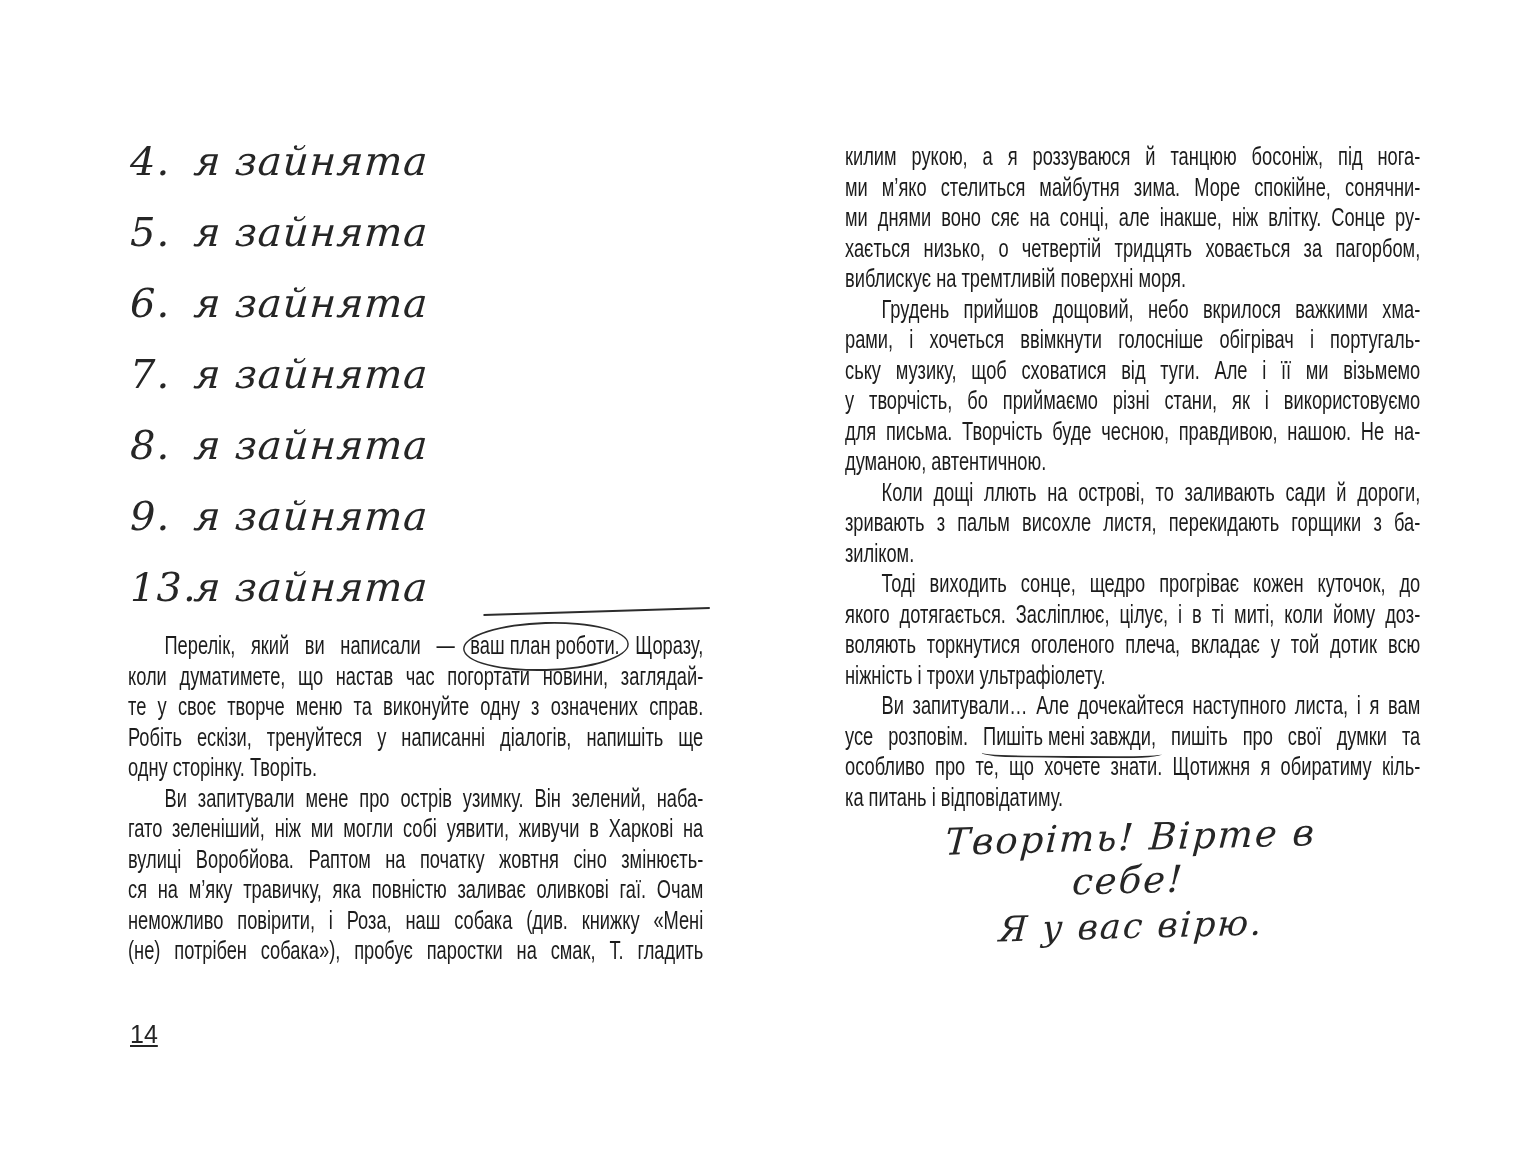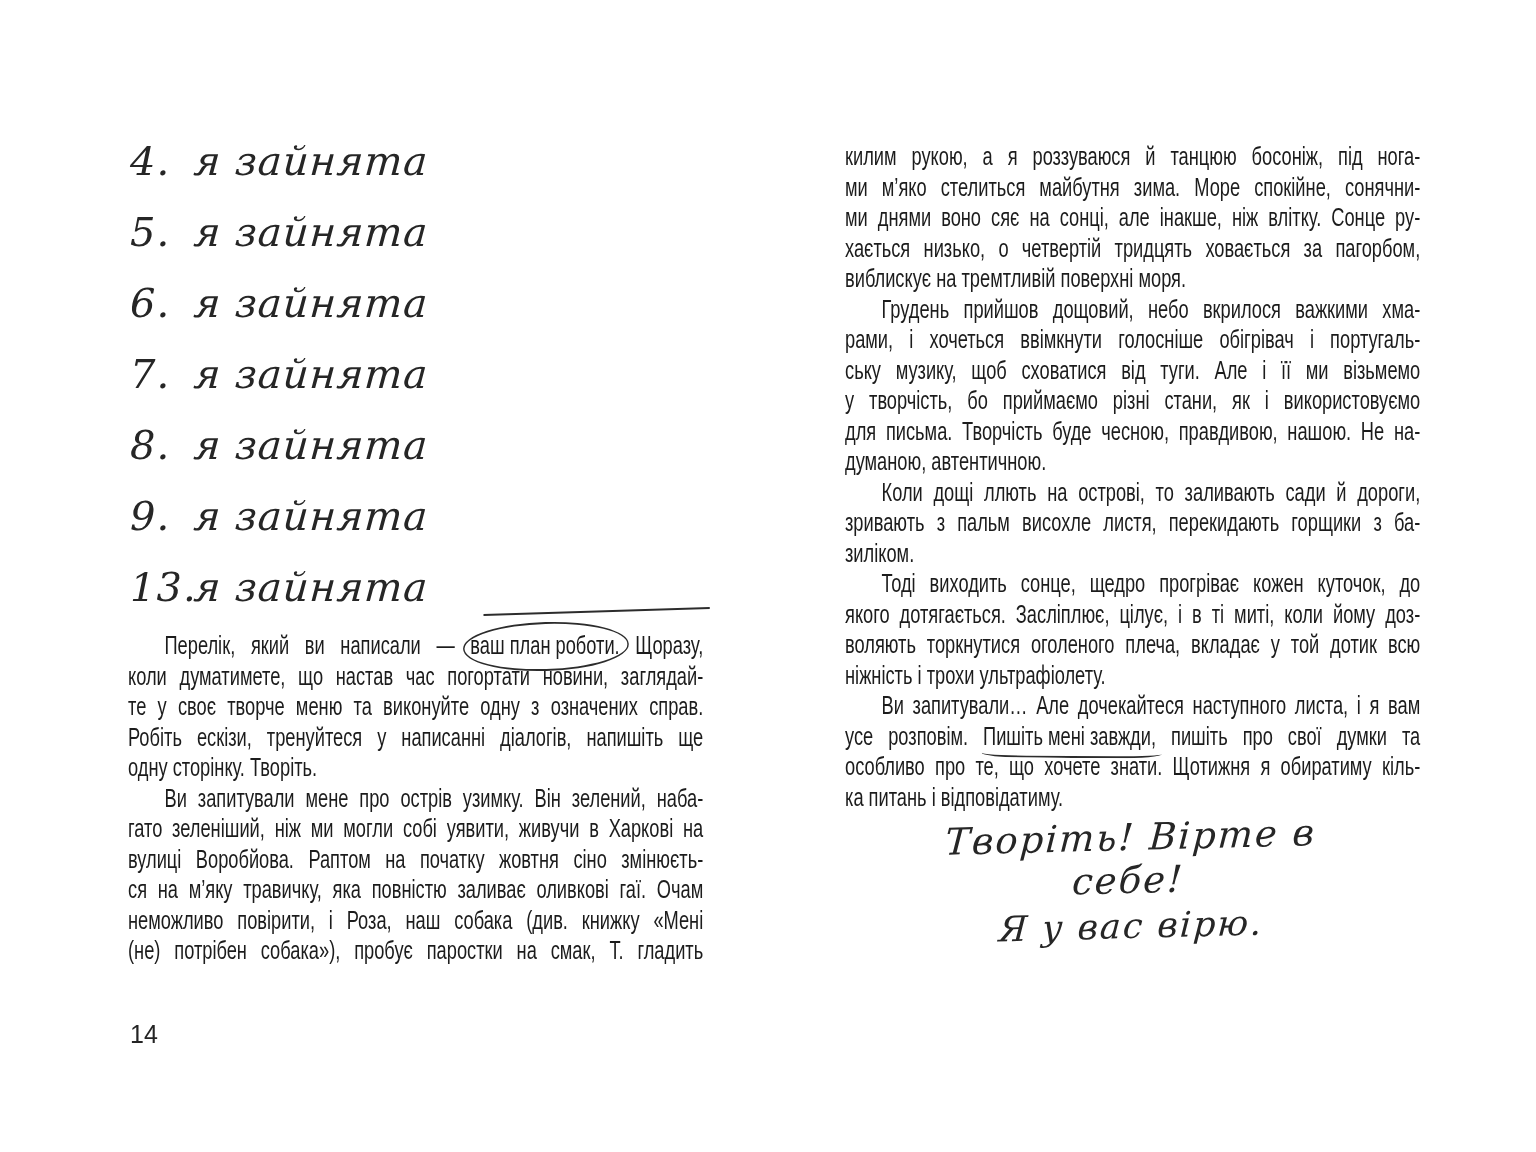--- a/index.html
+++ b/index.html
@@ -35,21 +35,21 @@
   .uline { position:absolute; left:-2px; right:-8px; bottom:-7px; height:9px;
            border-bottom:2px solid #2c2c2c; border-radius:50% / 9px; transform:rotate(0.3deg); pointer-events:none; }
 
   
   .signature { position:absolute; left:930px; top:816px; width:400px; text-align:center;
            transform:rotate(-1.5deg); }
   .sig-line1 { font-size:37px; letter-spacing:2px; transform:skewX(-5deg); }
   .sig-line2 { font-size:35px; letter-spacing:2px; margin-top:4px; transform:skewX(-5deg); }
 
   
-  .page-number { position:absolute; left:130px; top:1020px; font-size:25px; color:#242424; }
+  .page-number { position:absolute; left:130px; top:1020px; font-size:25px; color:#242424;text-decoration:underline; }
 </style>
 </head>
 <body>
 
 <div>
 
   <div class="hw-list hw">
     <div class="hw-item">
       <span class="hw-num">4.</span>
       <span class="hw-text">я зайнята</span>

